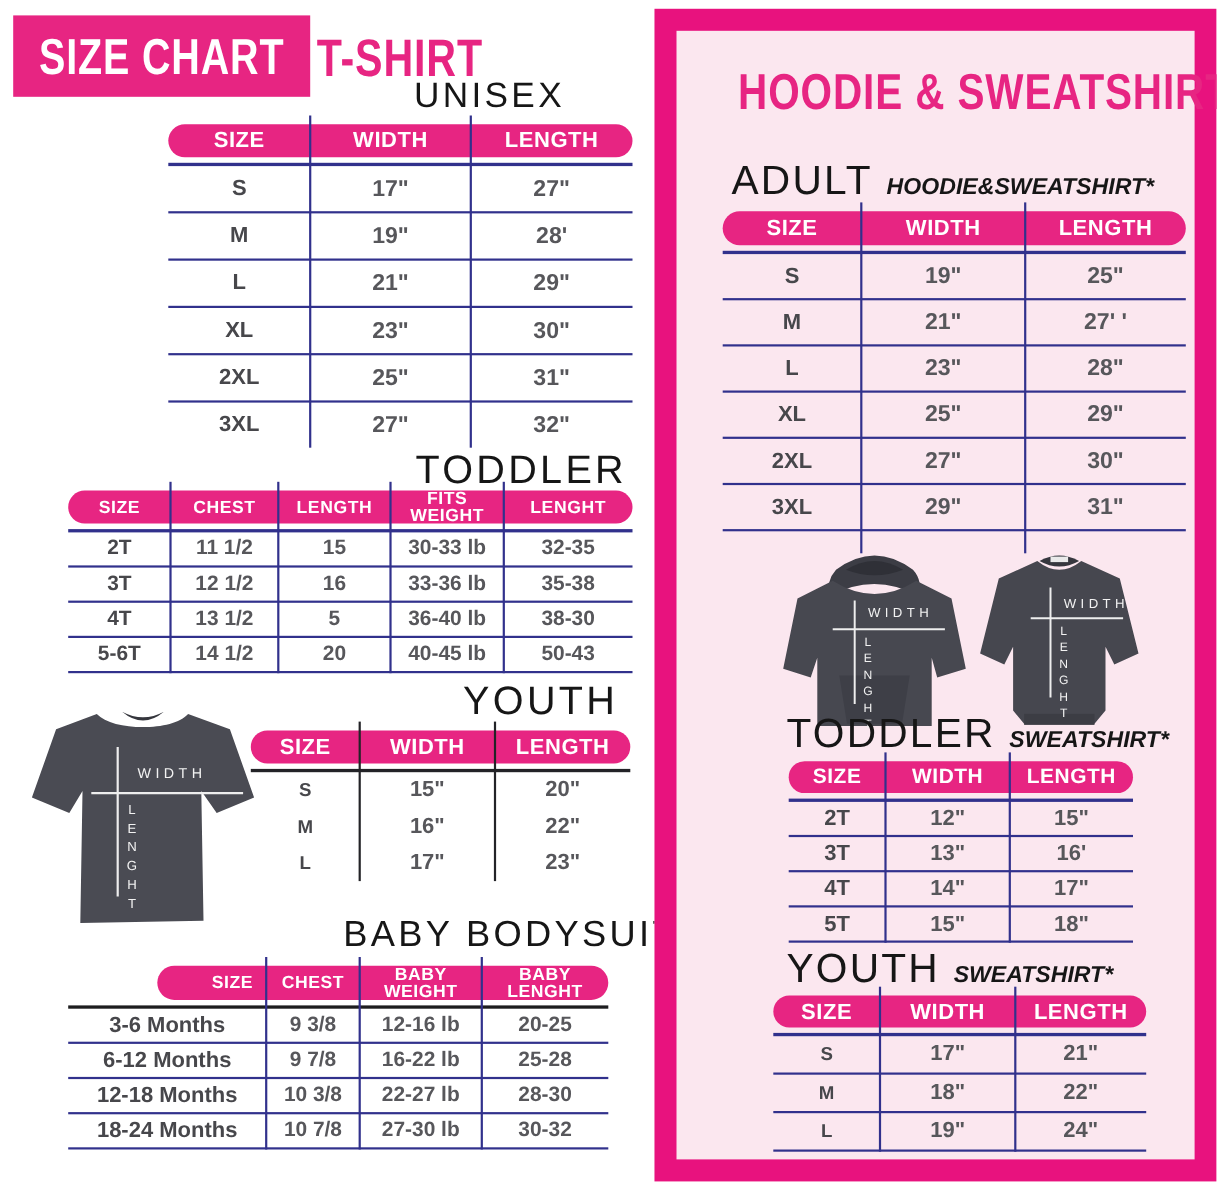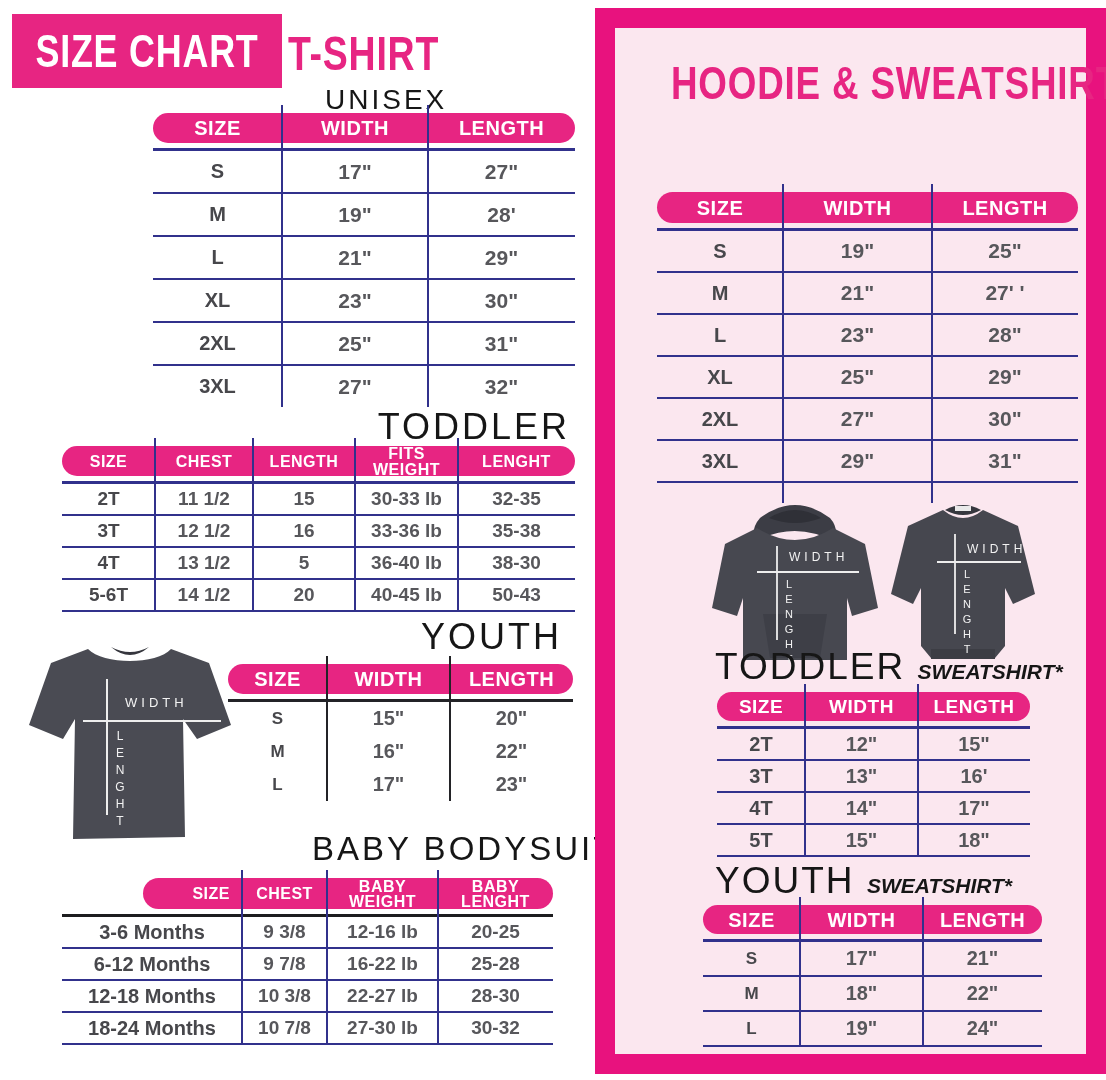--- a/index.html
+++ b/index.html
@@ -41,21 +41,21 @@
 </head>
 <body>
 
 <div id="page">
 
   <div class="badge">
     <span>SIZE CHART</span>
   </div>
   <div class="product">T-SHIRT</div>
 
-  <div class="sec-title" style="left:325px;top:84px;width:240px;text-align:left;font-size:28px;">UNISEX</div>
+  <div class="sec-title" style="left:325px;top:68px;width:240px;text-align:center;font-size:32px;">UNISEX</div>
   <div class="stable stable-unisex" style="left:153px;top:113px;width:422px;--hh:35px;--rh:41px;">
       <div class="vline" style="left: 128px;"></div>
       <div class="vline" style="left: 274px;"></div>
       <div class="thead" style="grid-template-columns: 129px 146px 147px;">
         <span class="hcell">SIZE</span>
         <span class="hcell">WIDTH</span>
         <span class="hcell">LENGTH</span>
       </div>
       <div class="trow" style="grid-template-columns: 129px 146px 147px;">
         <span class="cell size-cell">S</span>
@@ -204,20 +204,24 @@
         <span class="cell">27-30 lb</span>
         <span class="cell">30-32</span>
       </div>
     </div>
 
   <div class="panel">
     <div class="panel-title">
       <span>HOODIE &amp; SWEATSHIRT</span>
     </div>
 
+    <div class="combo-title" style="left:50px;top:115px;">
+      <span class="big">ADULT</span>
+      <span class="sub">HOODIE&amp;SWEATSHIRT*</span>
+    </div>
     <div class="stable stable-adult" style="left:42px;top:164px;width:421px;--hh:36px;--rh:40px;--vb:-20px;">
         <div class="vline" style="left: 125px;"></div>
         <div class="vline" style="left: 274px;"></div>
         <div class="thead" style="grid-template-columns: 126px 149px 146px;">
           <span class="hcell">SIZE</span>
           <span class="hcell">WIDTH</span>
           <span class="hcell">LENGTH</span>
         </div>
         <div class="trow" style="grid-template-columns: 126px 149px 146px;">
           <span class="cell size-cell">S</span>

